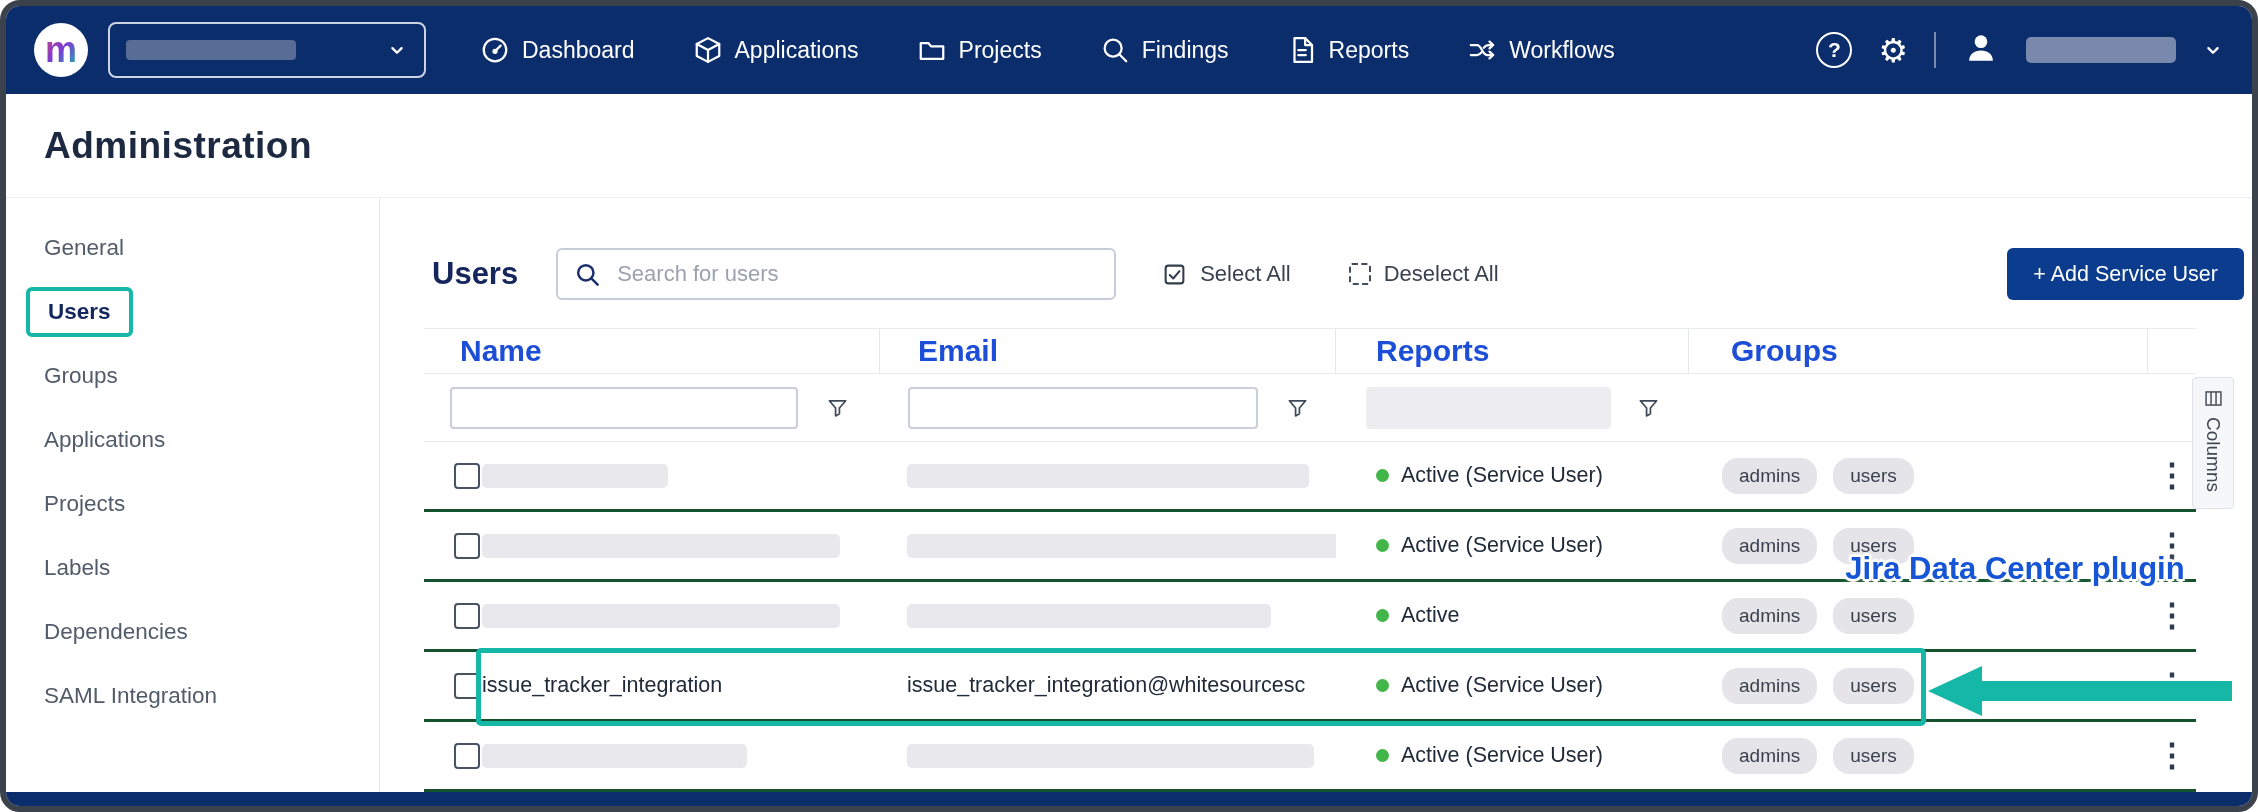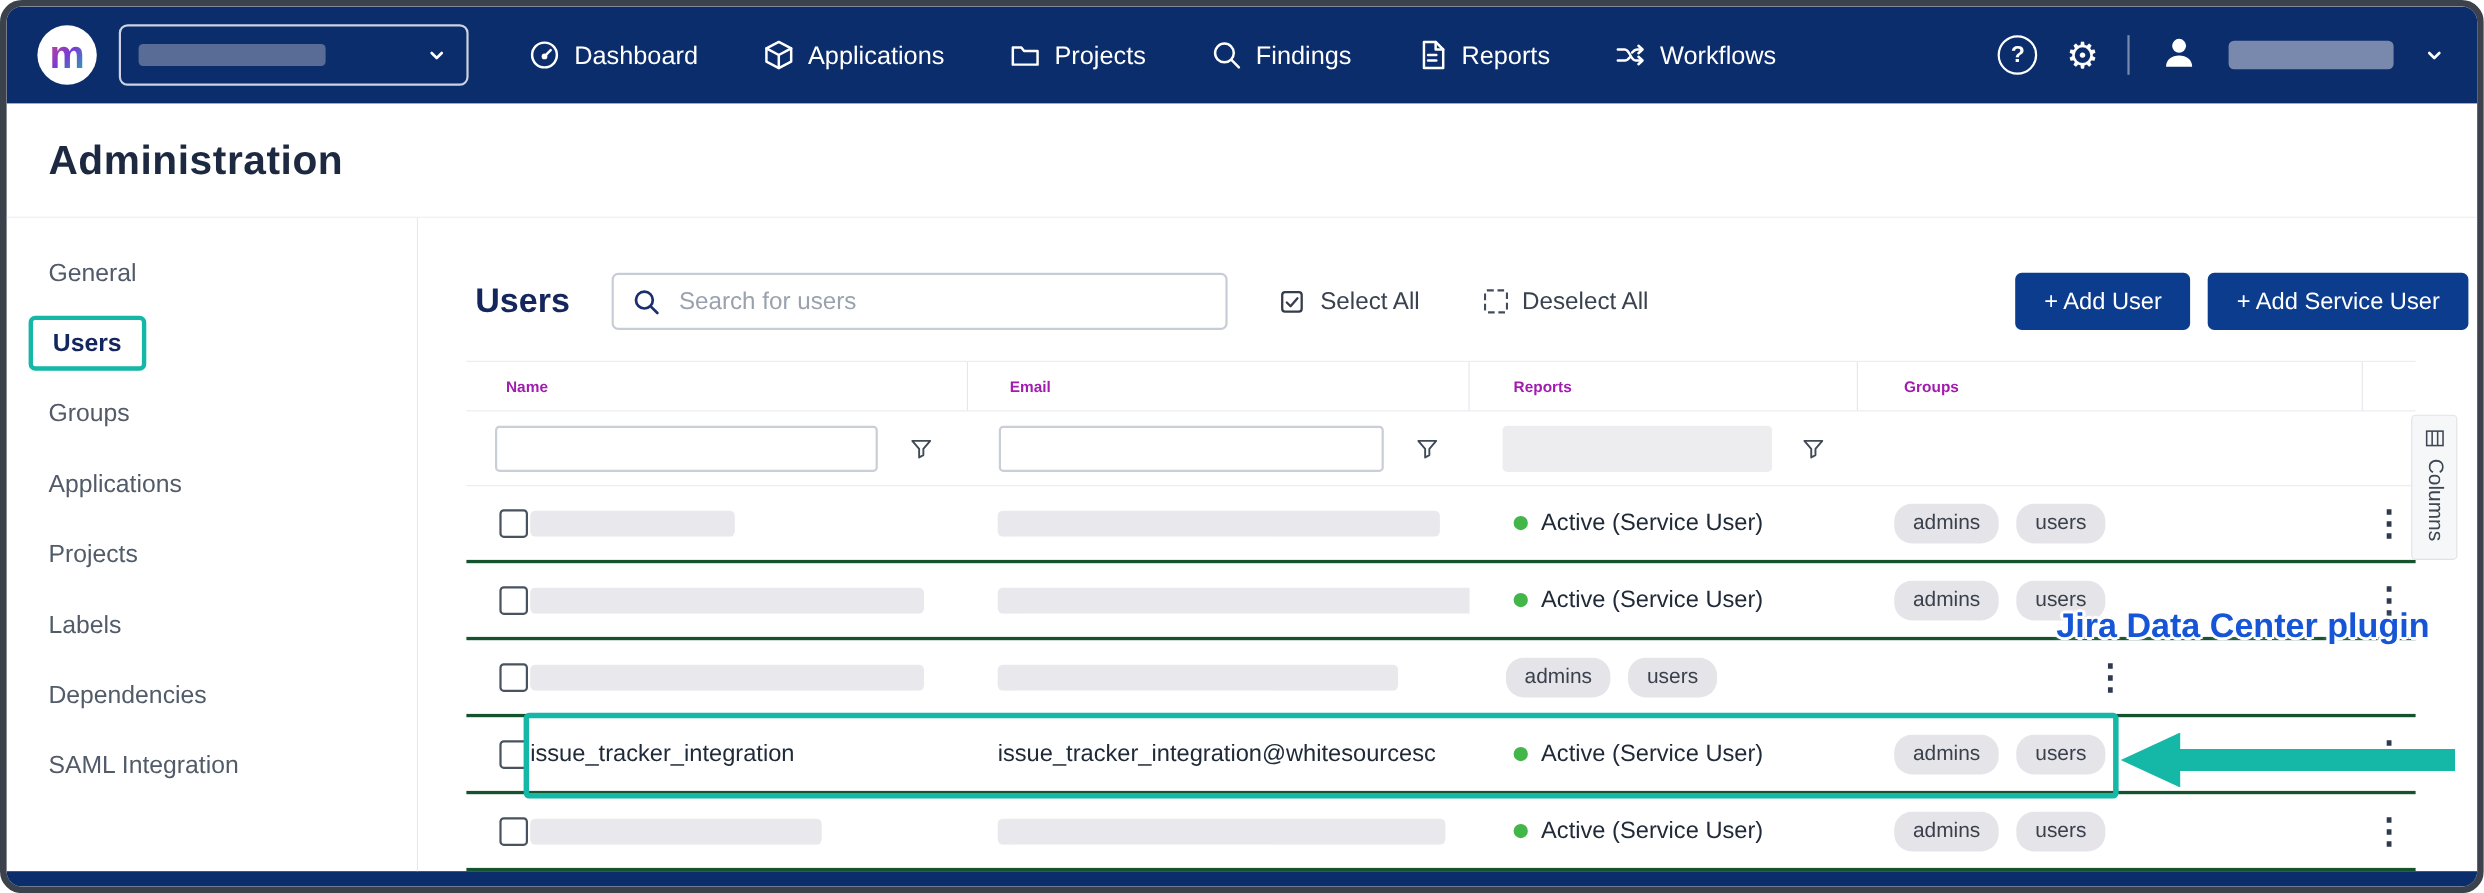--- a/index.html
+++ b/index.html
@@ -45,21 +45,21 @@
   .selgroup.deselect { margin-left:58px; }
   .cb-svg { width:25px; height:25px; stroke:#333d4b; fill:none; stroke-width:2; stroke-linecap:round; stroke-linejoin:round; }
   .dash-sq { width:22px; height:22px; border:2px dashed #424c5a; border-radius:3px; }
   .btns { margin-left:auto; display:flex; gap:16px; }
   .btn { height:52px; padding:0 26px; background:#0b3c8d; color:#fff; font-size:21.5px; border:none; border-radius:6px; display:flex; align-items:center; cursor:pointer; font-family:inherit; white-space:nowrap; }
 
   
   .table-wrap { margin-top:28px; width:1772px; position:relative; }
   .trow { display:grid; grid-template-columns:56px 400px 456px 353px 459px 48px; align-items:center; }
   .thead { height:46px; border-top:1px solid #e9ebef; border-bottom:1px solid #e9ebef; }
-  .hc { font-weight:bold; font-size:14px; color:#a21caf; height:100%; display:flex; align-items:center; border-right:1px solid #e3e6ea; }
+  .hc { font-weight:bold; font-size:30px; color:#1d4ed8; height:100%; display:flex; align-items:center; border-right:1px solid #e3e6ea; }
   .hc.c-name { grid-column:1/3; padding-left:36px; }
   .hc.c-email { padding-left:38px; }
   .hc.c-status { padding-left:40px; }
   .hc.c-groups { padding-left:42px; }
   .hc.c-actions { border-right:none; }
   .tfilter { height:68px; border-bottom:1px solid #e9ebef; }
   .fcell { display:flex; align-items:center; height:100%; gap:28px; }
   .fcell.fname { grid-column:1/3; padding-left:26px; }
   .fcell.femail { padding-left:28px; }
   .fcell.fstatus { padding-left:30px; gap:26px; }
@@ -82,21 +82,21 @@
   .dots { font-size:32px; color:#2e3a50; font-weight:bold; line-height:.8; cursor:pointer; }
   .highlight-box { position:absolute; left:52px; top:320px; width:1450px; height:78px; border:5px solid #15b7a6; border-radius:5px; pointer-events:none; z-index:5; }
 
   
   .columns-tab { position:absolute; right:18px; top:179px; width:42px; height:132px; background:#f6f7f8; border:1px solid #e0e2e6; border-radius:4px; display:flex; flex-direction:column; align-items:center; padding-top:10px; gap:8px; cursor:pointer; }
   .columns-tab svg { width:21px; height:21px; stroke:#3e4652; fill:none; stroke-width:1.6; }
   .columns-label { writing-mode:vertical-rl; font-size:19px; color:#3e4652; }
 
   
   .annotation-layer { position:absolute; inset:0; pointer-events:none; z-index:40; }
-  .ann-text { position:absolute; top:542px; right:13px; width:400px; text-align:center; font-weight:bold; font-size:31px; color:#1656d6; line-height:1.34;
+  .ann-text { position:absolute; top:542px; right:37px; width:400px; text-align:center; font-weight:bold; font-size:31px; color:#1656d6; line-height:1.34;
     text-shadow:-2px -2px 0 #fff,2px -2px 0 #fff,-2px 2px 0 #fff,2px 2px 0 #fff,0 -3px 0 #fff,0 3px 0 #fff,-3px 0 0 #fff,3px 0 0 #fff,0 0 7px #fff; }
   .ann-arrow { position:absolute; top:660px; left:1922px; width:304px; height:50px; }
 
   .footerbar { height:14px; background:#0c2d6b; }
 </style>
 </head>
 <body>
 
 <div class="frame">
 
@@ -229,21 +229,20 @@
               <rect x="3.5" y="3.5" width="17" height="17" rx="2.5"></rect>
               <path d="M7.5 12.5 10.8 15.8 16.8 8.8"></path>
             </svg>
           <span>Select All</span>
         </div>
         <div class="selgroup deselect">
           <div class="dash-sq"></div>
           <span>Deselect All</span>
         </div>
         <div class="btns">
-          <button class="btn">+ Add User</button>
           <button class="btn">+ Add Service User</button>
         </div>
       </div>
 
       <div class="table-wrap">
 
         <div class="trow thead">
           <div class="hc c-name">Name</div>
           <div class="hc c-email">Email</div>
           <div class="hc c-status">Reports</div>
@@ -323,20 +322,24 @@
         <div class="trow tbody-row">
           <div class="cbcell">
               <div class="checkbox"></div>
             </div>
           <div class="namecell">
               <div class="blob w358"></div>
             </div>
           <div class="emailcell">
               <div class="blob w364"></div>
             </div>
+          <div class="statuscell">
+              <div class="dot"></div>
+              <span>Active</span>
+            </div>
           <div class="groupscell">
             <span class="pill">admins</span>
             <span class="pill">users</span>
           </div>
           <div class="actionscell">
               <span class="dots">⋮</span>
             </div>
         </div>
 
         <div class="trow tbody-row">

